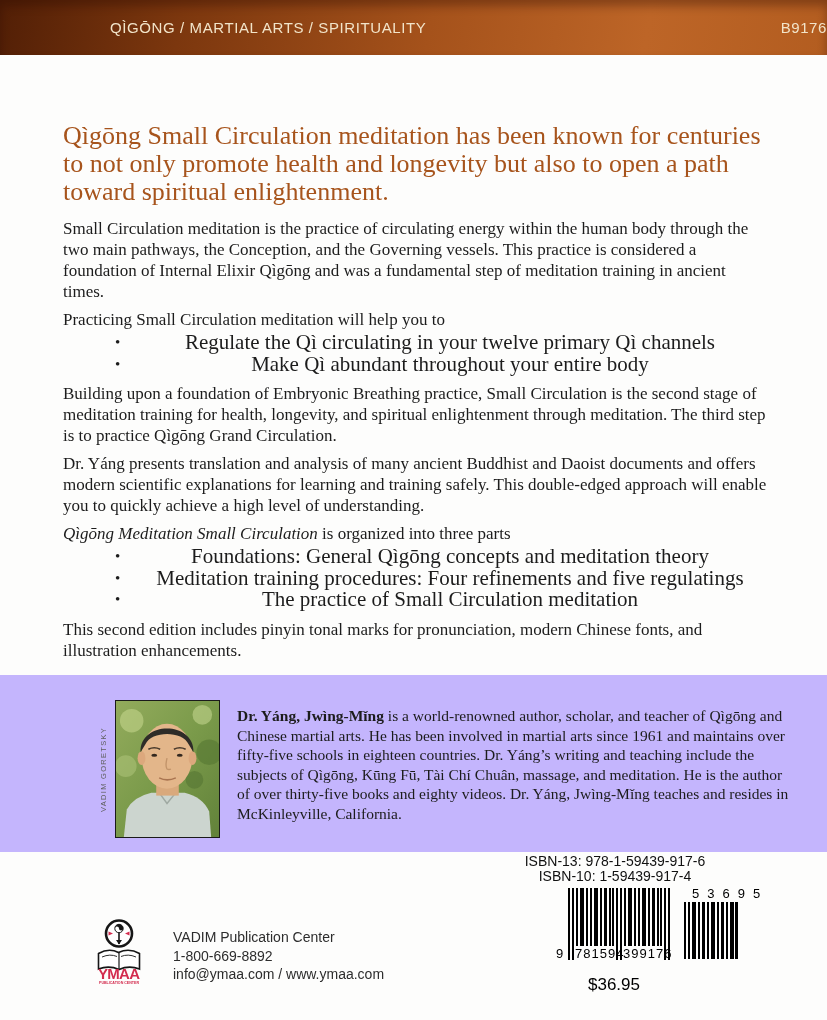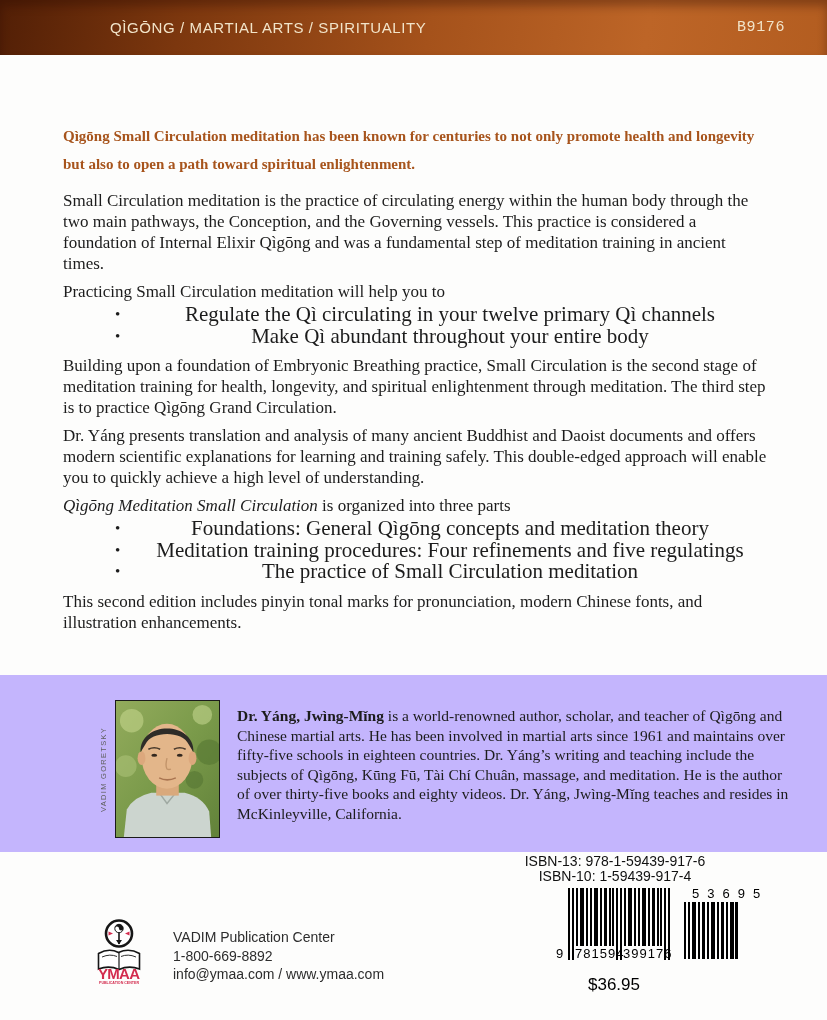--- a/index.html
+++ b/index.html
@@ -6,25 +6,25 @@
   .page{position:relative;width:827px;height:1020px;margin:0 auto;background:#fdfdfc;overflow:hidden;
         font-family:"Liberation Serif",serif;color:#1c1c1c;}
 
   
   .topbar{position:absolute;left:0;top:0;width:827px;height:55px;
           background:linear-gradient(100deg,#521f06 0%,#7c370e 22%,#a5521b 52%,#bd6527 78%,#b35d20 100%);
           box-shadow:inset 0 6px 10px rgba(40,10,0,.35);
           display:flex;align-items:center;justify-content:space-between;
           font-family:"Liberation Sans",sans-serif;color:#f2e4c9;font-size:15px;letter-spacing:.6px;}
   .topbar .cat{padding-left:110px;}
-  .topbar .code{padding-right:42px;font-family:Liberation Mono, monospace;}
+  .topbar .code{}
 
   
   .content{position:absolute;left:63px;top:122px;width:706px;}
-  h1.headline{font-size:15px;line-height:28px;font-weight:bold;color:#a7541c;margin:0 0 12px 0;}
+  h1.headline{font-size:26px;line-height:28px;font-weight:normal;color:#a7541c;margin:0 0 12px 0;}
   .content p{font-size:17px;line-height:21px;margin:0 0 7px 0;}
   .content p.lead{margin-bottom:2px;}
   .content ul{list-style:none;margin:2px 0 8px 0;padding:0 0 0 52px;}
   .content li{position:relative;font-size:21px;line-height:21.5px;padding-left:16px;text-align:center;}
   .content li::before{content:"•";position:absolute;left:0;top:0;font-size:15px;}
   .content em{font-style:italic;}
 
   
   .author-band{position:absolute;left:0;top:675px;width:827px;height:177px;background:#c4b5fd;}
   .photo{position:absolute;left:115px;top:25px;width:105px;height:138px;border:1.5px solid #1a1a1a;box-sizing:border-box;}

